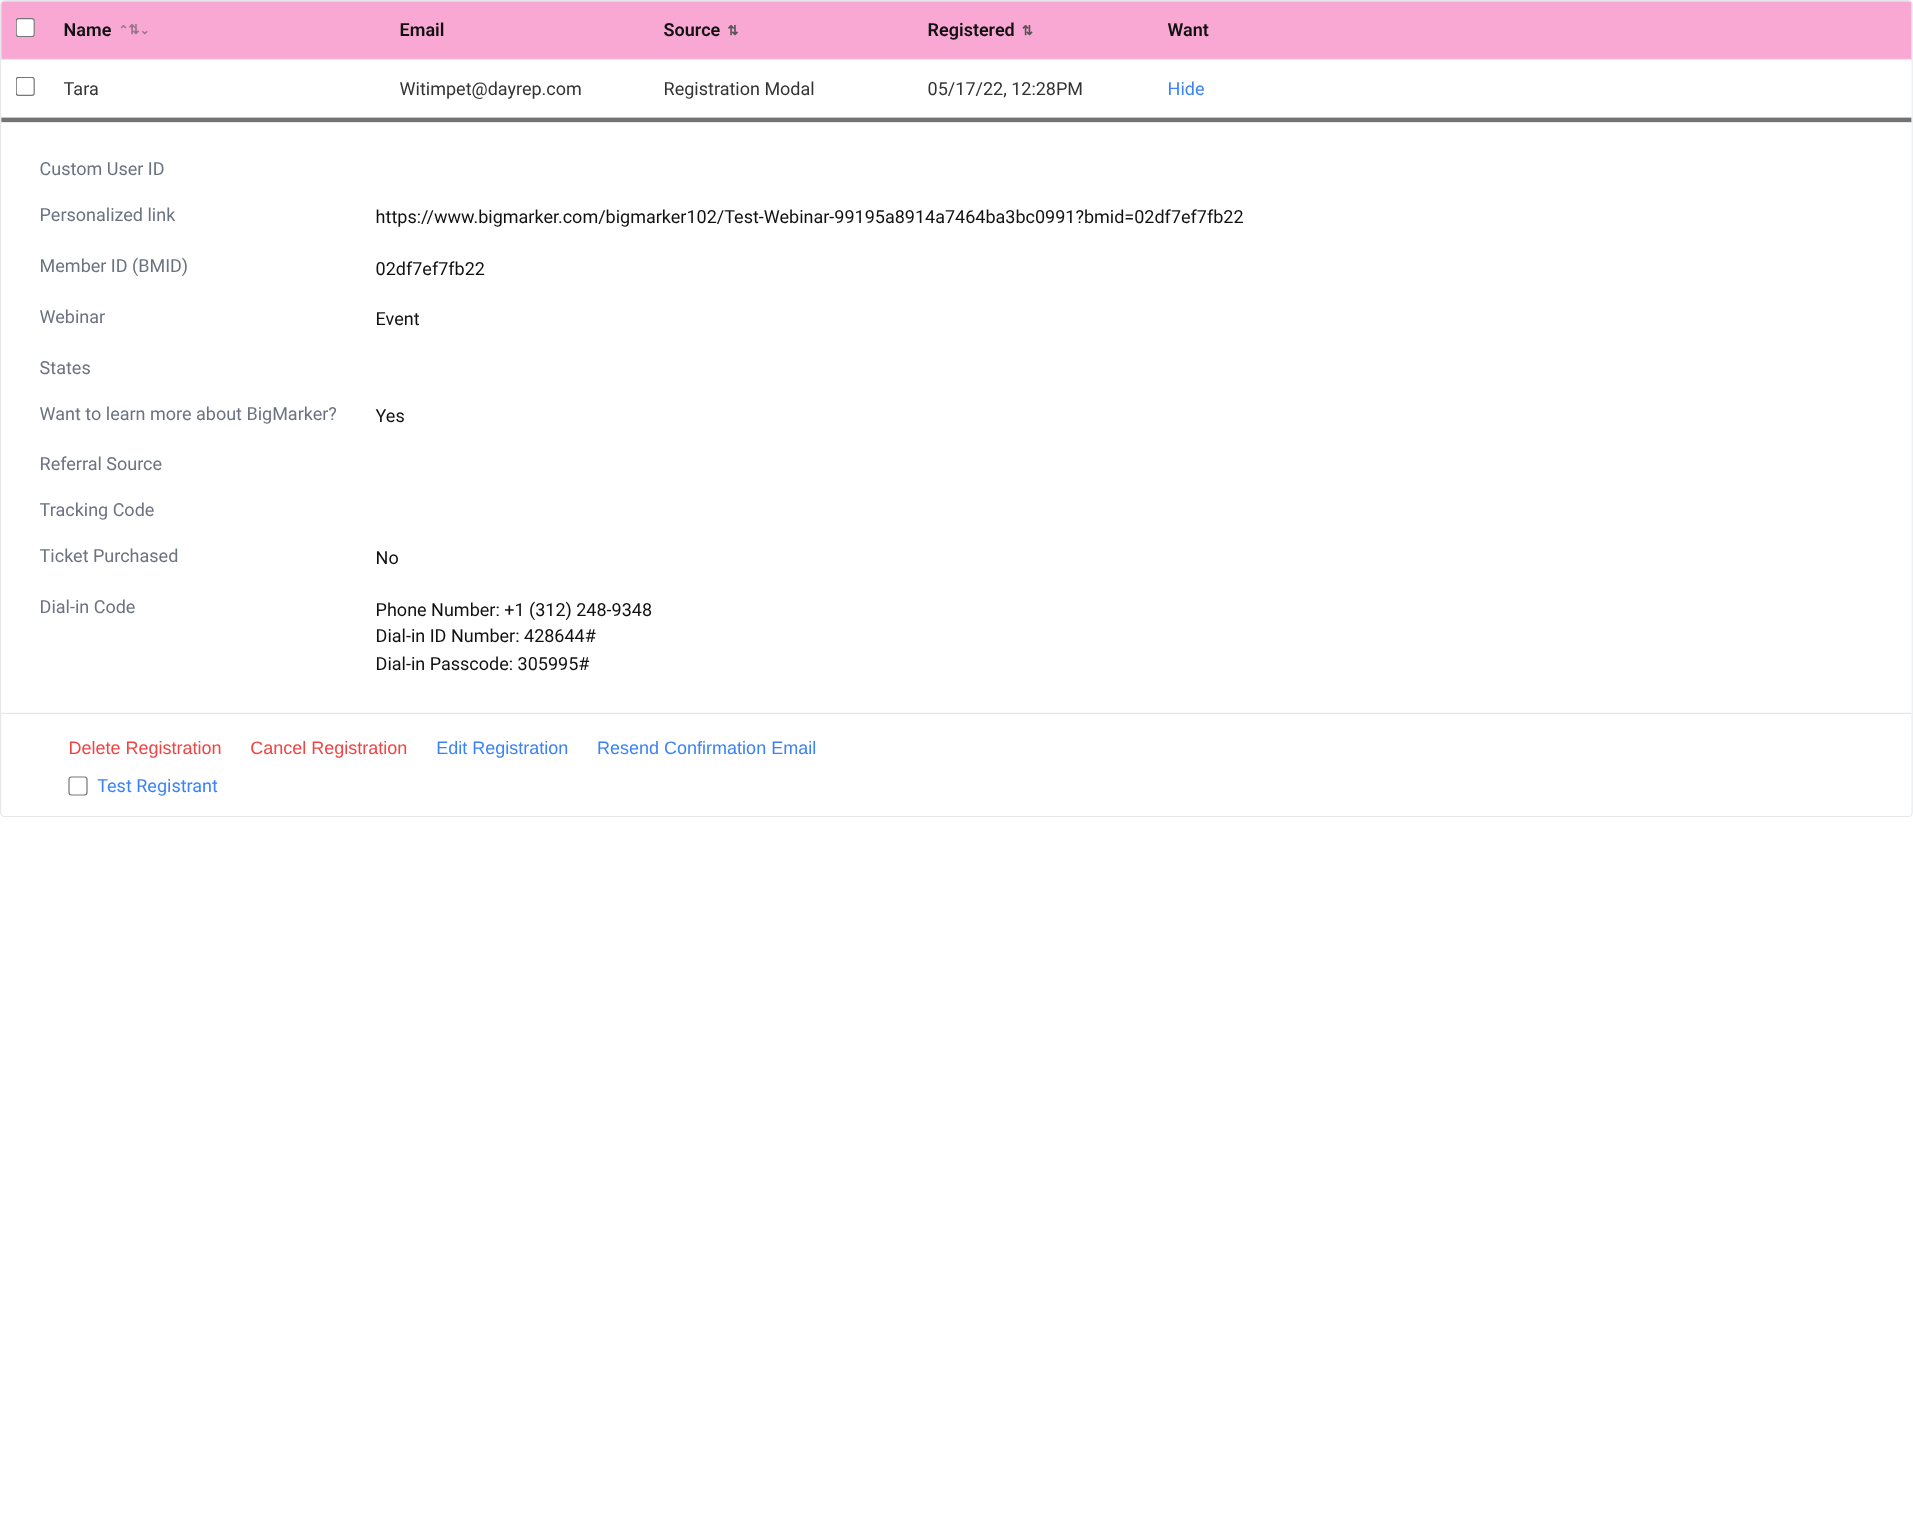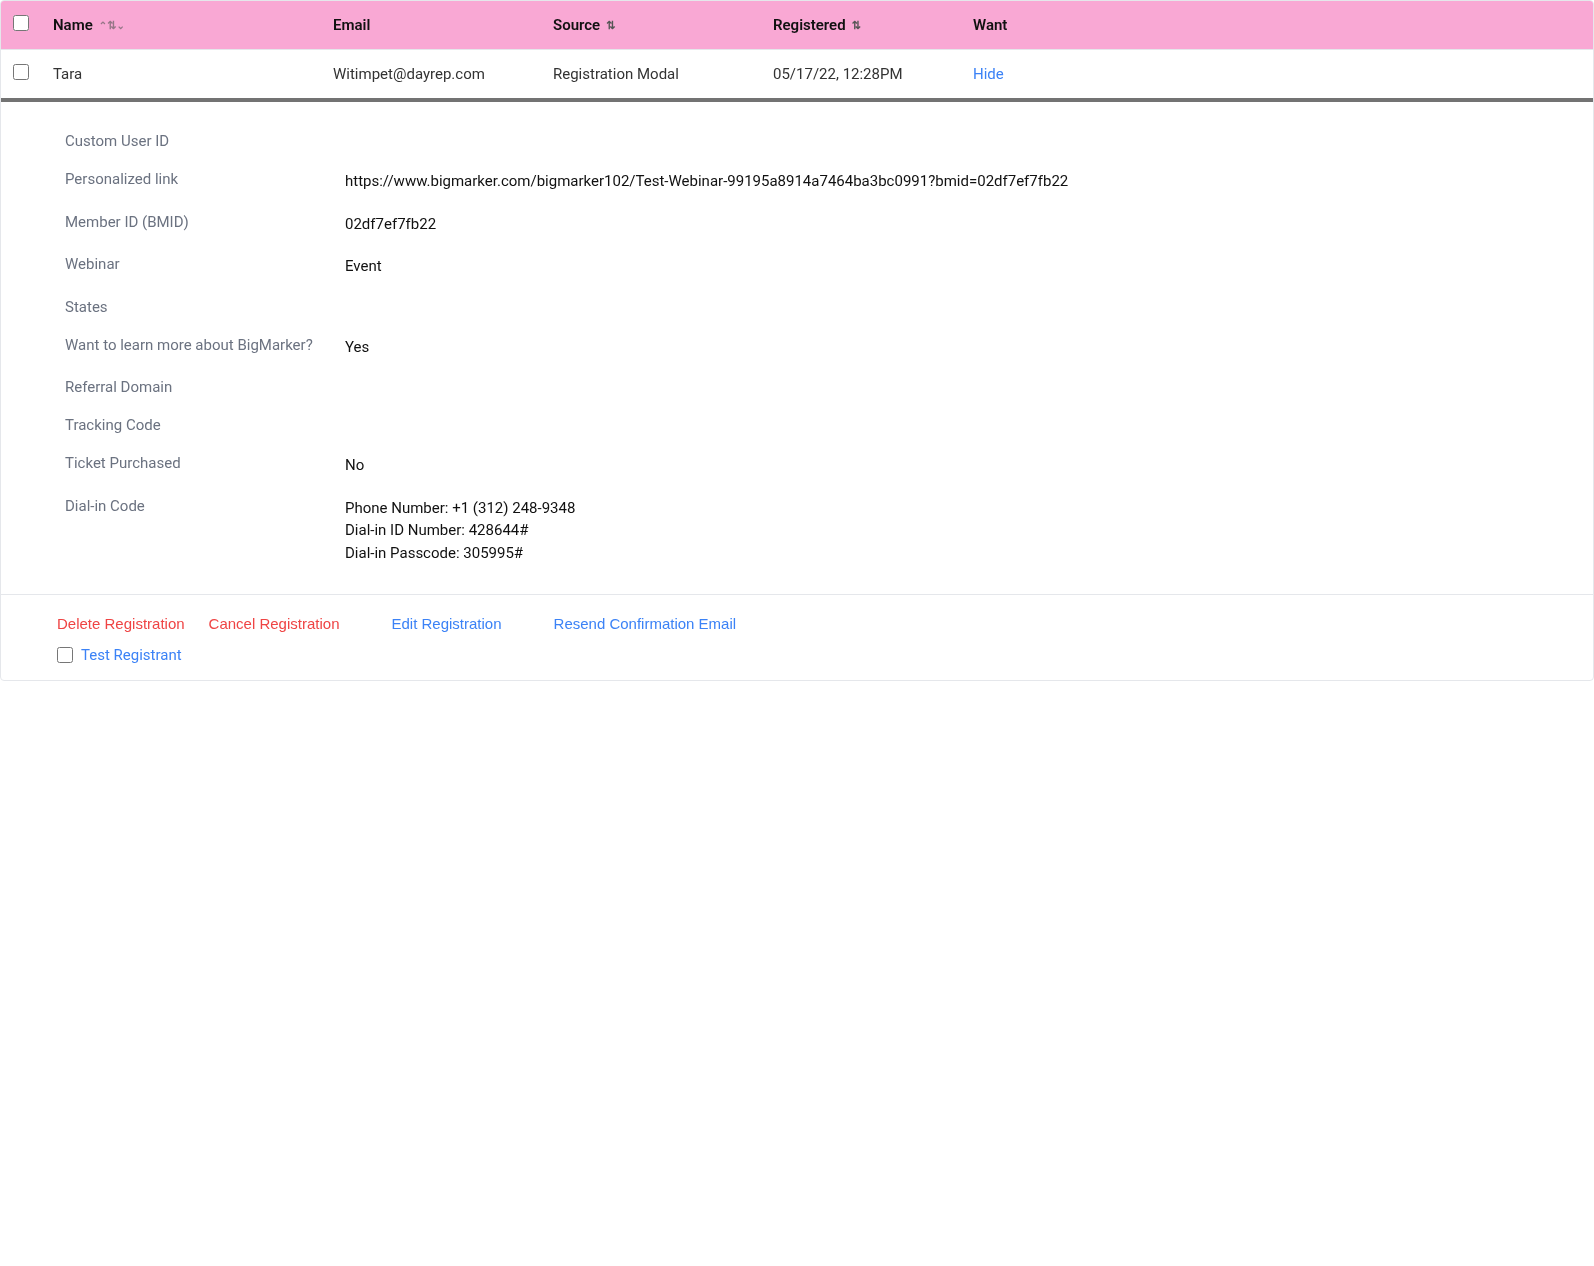--- a/index.html
+++ b/index.html
@@ -67,21 +67,21 @@
       color: #3b82f6;
       cursor: pointer;
       font-size: 15px;
       padding: 0 12px;
     }
 
     
     .expanded-detail {
       background: #fff;
       border-bottom: 1px solid #e5e7eb;
-      padding: 20px 40px 20px 64px;
+      padding: 20px 40px 20px 32px;
     }
 
     .detail-row {
       display: grid;
       grid-template-columns: 280px 1fr;
       padding: 10px 0;
       align-items: start;
     }
 
     .detail-label {
@@ -117,21 +117,20 @@
     }
 
     .action-btn-blue {
       color: #3b82f6;
       background: none;
       border: none;
       cursor: pointer;
       font-size: 15px;
       font-weight: 400;
       padding: 0;
-      margin-left: 28px;
     }
 
     .test-registrant-row {
       padding: 4px 40px 16px 56px;
       display: flex;
       align-items: center;
       gap: 8px;
     }
 
     .test-registrant-label {
@@ -212,21 +211,21 @@
       <div class="detail-label">States</div>
       <div class="detail-value"></div>
     </div>
 
     <div class="detail-row">
       <div class="detail-label">Want to learn more about BigMarker?</div>
       <div class="detail-value">Yes</div>
     </div>
 
     <div class="detail-row">
-      <div class="detail-label">Referral Domain</div>
+      <div class="detail-label">Referral Source</div>
       <div class="detail-value"></div>
     </div>
 
     <div class="detail-row">
       <div class="detail-label">Tracking Code</div>
       <div class="detail-value"></div>
     </div>
 
     <div class="detail-row">
       <div class="detail-label">Ticket Purchased</div>

